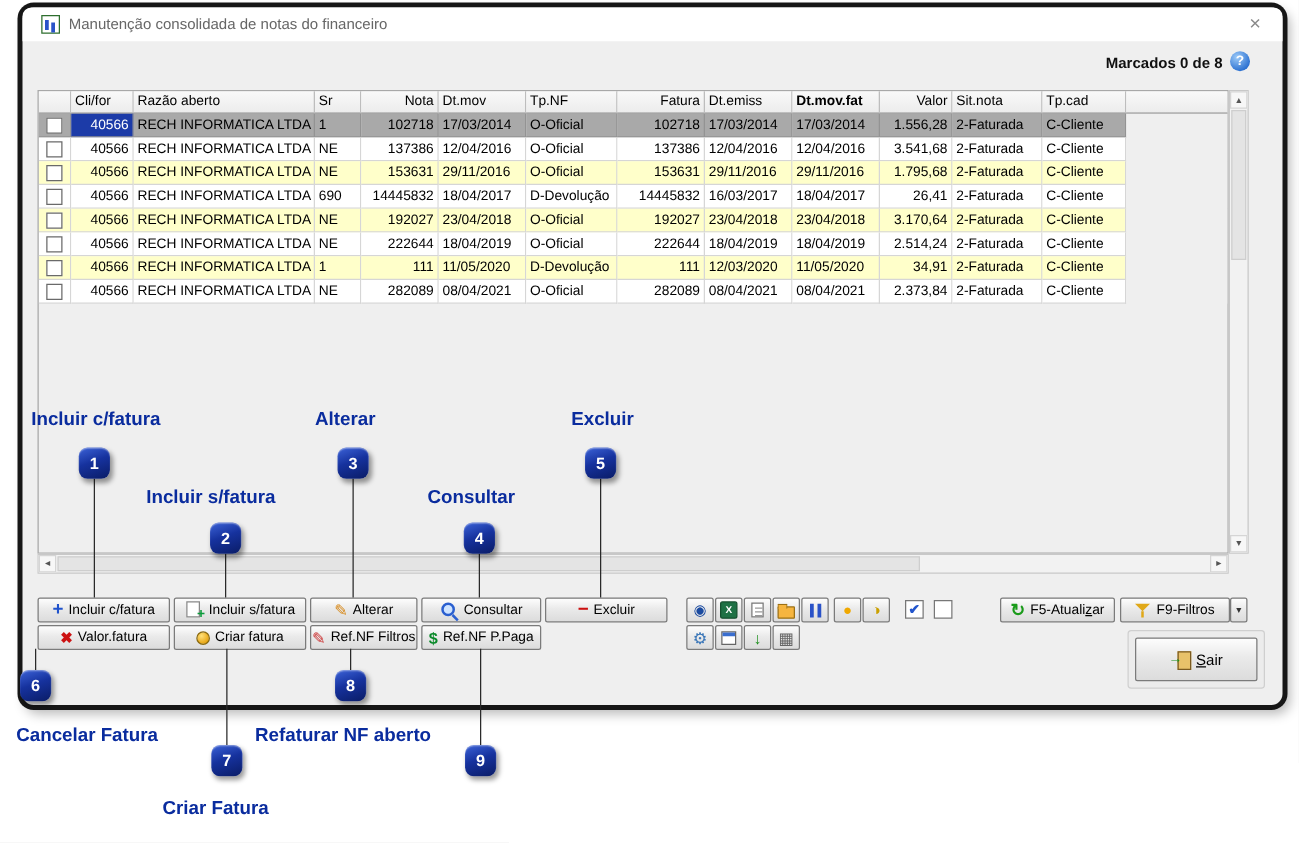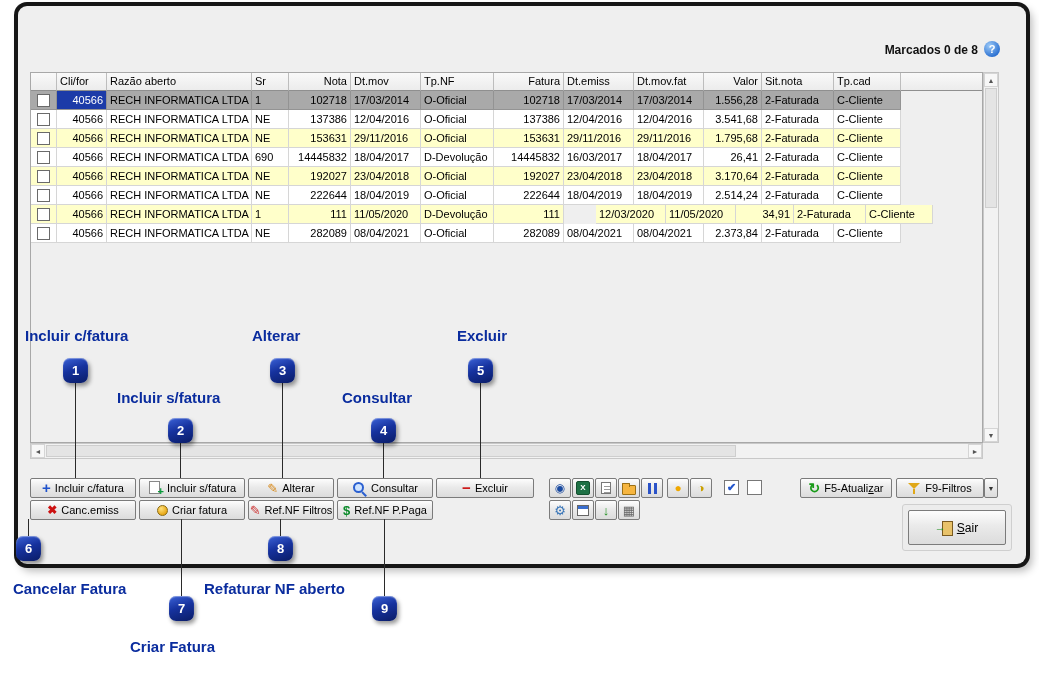--- a/index.html
+++ b/index.html
@@ -106,36 +106,41 @@
              box-shadow:2px 3px 4px rgba(0,0,0,.4),inset 0 1px 1px rgba(255,255,255,.4)}
   .ann-line{position:absolute;width:1px;background:#2a2a2a;z-index:15}
 </style>
 </head>
 <body>
 
 <div class="canvas">
 
   <div class="dialog">
 
+    <div class="titlebar">
+      <span class="app-ic"></span>
+      <span class="wtitle">Manutenção consolidada de notas do financeiro</span>
+      <span class="close-btn">×</span>
+    </div>
 
     <span class="marked">Marcados 0 de 8</span>
     <span class="help-ic">?</span>
 
     <div class="grid">
       <div class="ghead" id="grid-header">
           <div class="hcell ac" style="width: 26px;"></div>
           <div class="hcell al" style="width: 50px;">Cli/for</div>
           <div class="hcell al" style="width: 145px;">Razão aberto</div>
           <div class="hcell al" style="width: 37px;">Sr</div>
           <div class="hcell ar" style="width: 62px;">Nota</div>
           <div class="hcell al" style="width: 70px;">Dt.mov</div>
           <div class="hcell al" style="width: 73px;">Tp.NF</div>
           <div class="hcell ar" style="width: 70px;">Fatura</div>
           <div class="hcell al" style="width: 70px;">Dt.emiss</div>
-          <div class="hcell al" style="width: 70px;">Dt.mov.fat</div>
+          <div class="hcell al" style="width: 70px; font-weight: bold;">Dt.mov.fat</div>
           <div class="hcell ar" style="width: 58px;">Valor</div>
           <div class="hcell al" style="width: 72px;">Sit.nota</div>
           <div class="hcell al" style="width: 67px;">Tp.cad</div>
           <div class="hcell fill"></div>
         </div>
       <div id="grid-body">
           <div class="grow sel">
             <div class="gcell ccb" style="width: 26px;">
               <span class="cbx"></span>
             </div>
@@ -247,21 +252,21 @@
             <div class="gcell ccb" style="width: 26px;">
               <span class="cbx"></span>
             </div>
             <div class="gcell ar" style="width: 50px;">40566</div>
             <div class="gcell al" style="width: 145px;">RECH INFORMATICA LTDA</div>
             <div class="gcell al" style="width: 37px;">1</div>
             <div class="gcell ar" style="width: 62px;">111</div>
             <div class="gcell al" style="width: 70px;">11/05/2020</div>
             <div class="gcell al" style="width: 73px;">D-Devolução</div>
             <div class="gcell ar" style="width: 70px;">111</div>
-            <div class="gcell al" style="width: 70px; margin-left: 32px;">12/03/2020</div>
+            <div class="gcell al" style="width: 70px;">12/03/2020</div>
             <div class="gcell al" style="width: 70px;">11/05/2020</div>
             <div class="gcell ar" style="width: 58px;">34,91</div>
             <div class="gcell al" style="width: 72px;">2-Faturada</div>
             <div class="gcell al" style="width: 67px;">C-Cliente</div>
             <div class="gcell fill"></div>
           </div>
           <div class="grow wht">
             <div class="gcell ccb" style="width: 26px;">
               <span class="cbx"></span>
             </div>
@@ -351,21 +356,21 @@
     <button class="tbtn" style="left:878px;top:472px;width:88px">
       <span class="ic ic-funnel"></span>
       <span class="lbl">F9-Filtros</span>
     </button>
     <button class="tbtn" style="left:966px;top:472px;width:14px">
       <span class="ic ic-drop">▼</span>
     </button>
 
     <button class="tbtn" style="left:12px;top:494px;width:106px">
       <span class="ic ic-x">✖</span>
-      <span class="lbl">Canc.emiss</span>
+      <span class="lbl">Valor.fatura</span>
     </button>
     <button class="tbtn" style="left:121px;top:494px;width:106px">
       <span class="ic ic-coin"></span>
       <span class="lbl">Criar fatura</span>
     </button>
     <button class="tbtn" style="left:230px;top:494px;width:86px">
       <span class="ic ic-pencil-red">✎</span>
       <span class="lbl">Ref.NF Filtros</span>
     </button>
     <button class="tbtn" style="left:319px;top:494px;width:96px">

